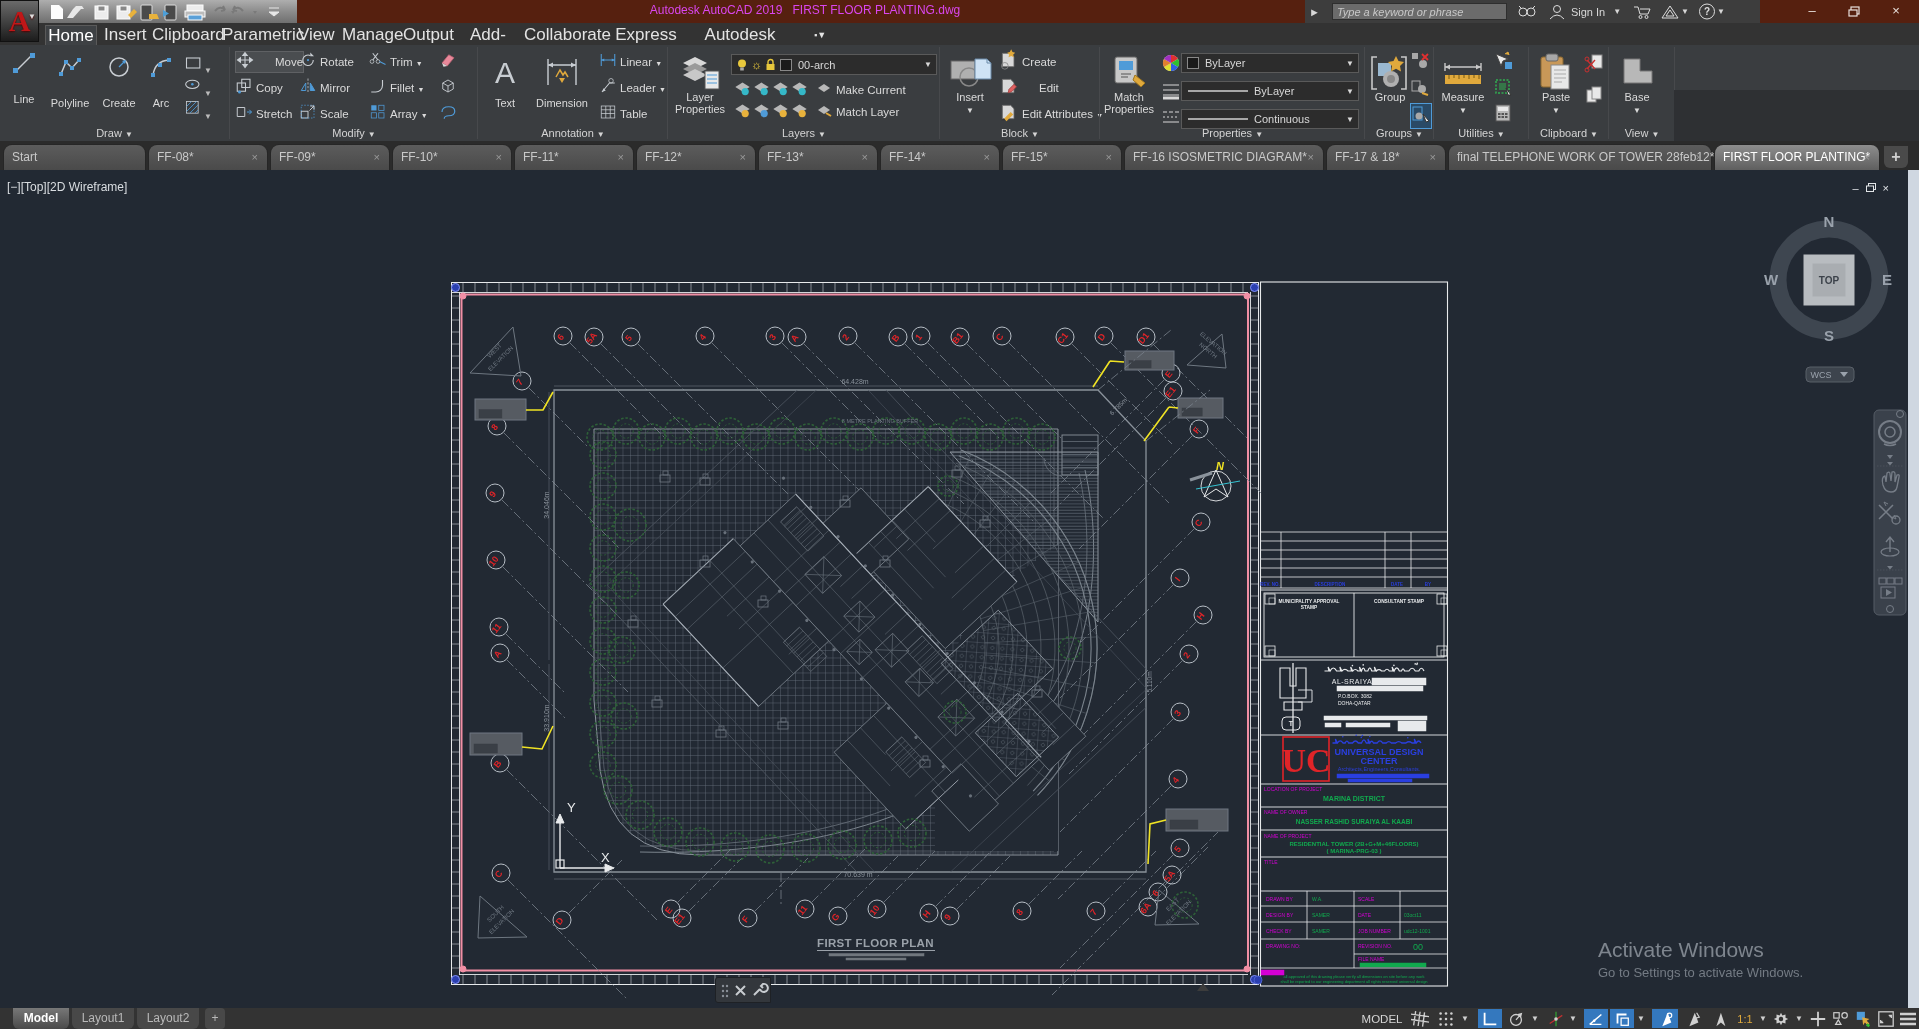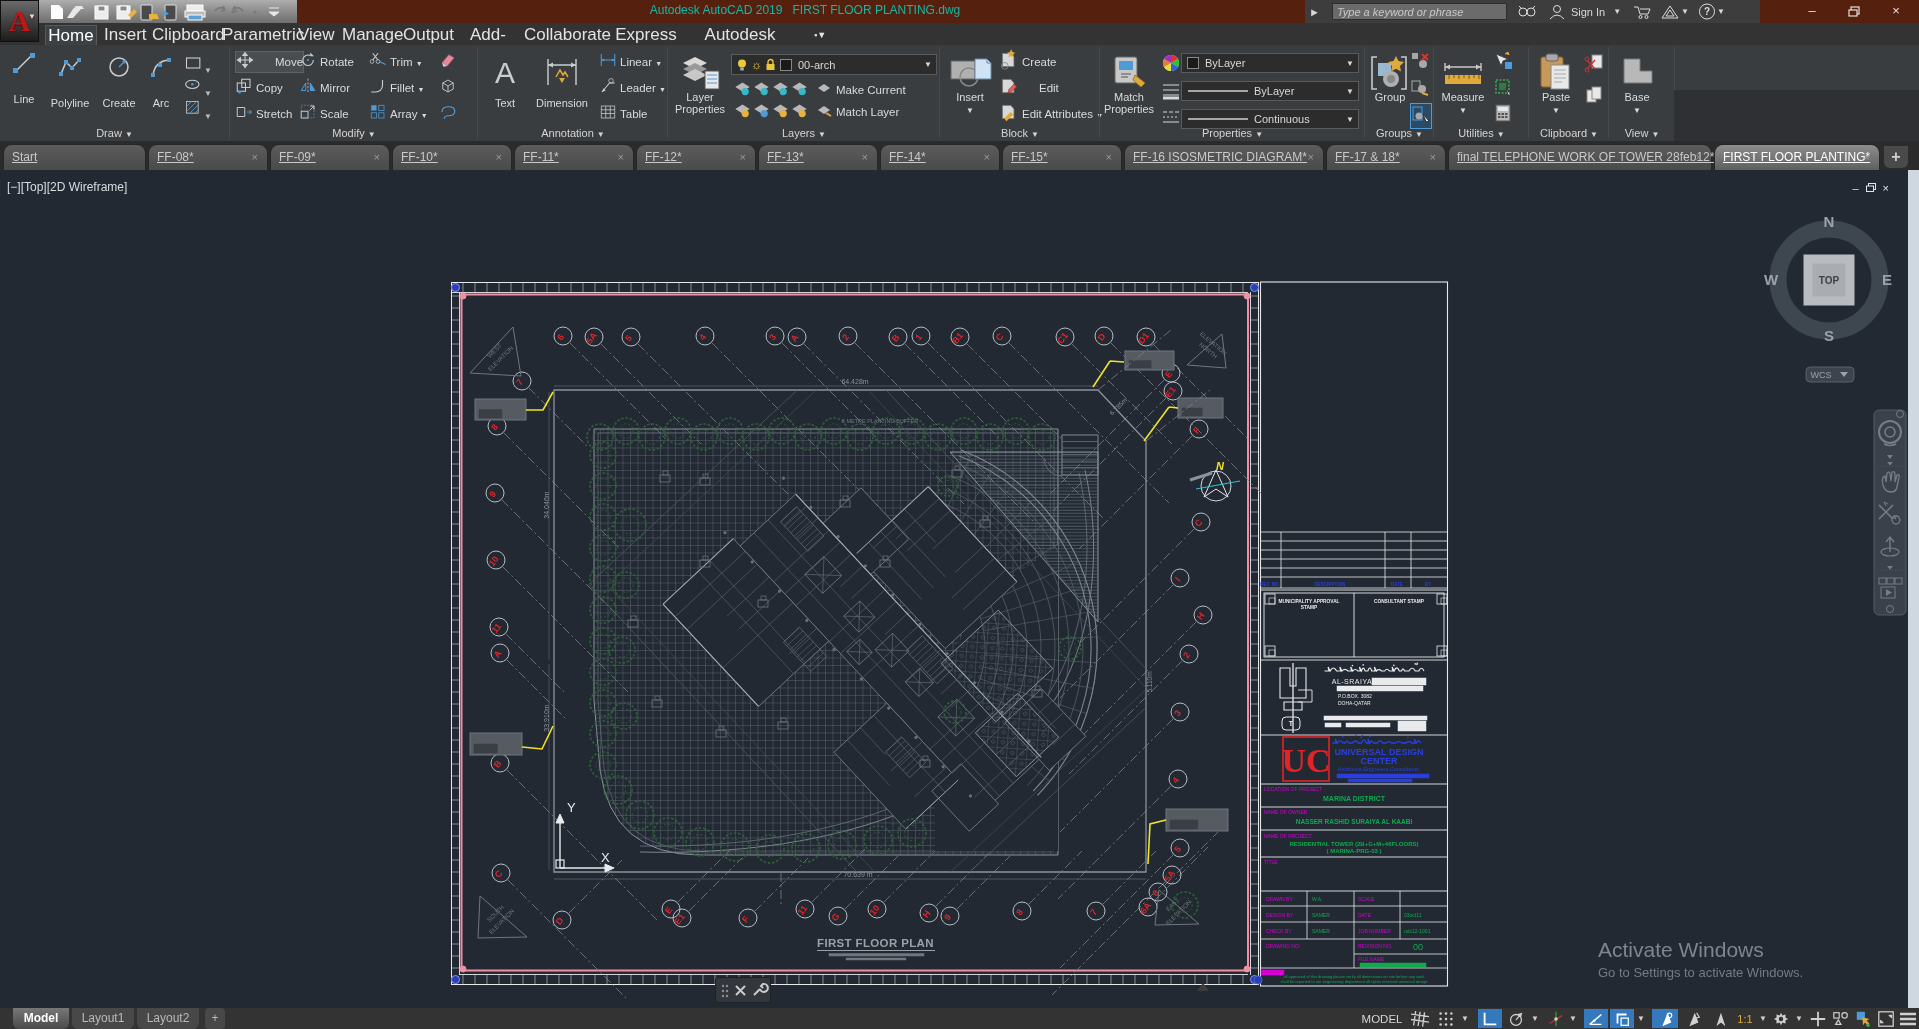--- a/index.html
+++ b/index.html
@@ -1,33 +1,33 @@
 <!DOCTYPE html>
 <html><head><meta charset="utf-8"><style>
 * { margin:0; padding:0; box-sizing:border-box; }
 body { width:1919px; height:1029px; overflow:hidden; font-family:"Liberation Sans", sans-serif; background:#333; }
 #titlebar { position:absolute; left:0; top:0; width:1919px; height:23px; background:#56200f; }
 #alogo { position:absolute; left:0; top:0; width:39px; height:42px; background:linear-gradient(#6a6a6a,#1c1c1c); border:1px solid #111; z-index:10; text-align:center; }
 #alogo span { font-size:30px; font-weight:bold; color:#c01718; text-shadow:0 1px 2px #500; font-family:"Liberation Serif",serif; line-height:40px; }
 #qat { position:absolute; left:39px; top:0; width:258px; height:23px; background:linear-gradient(#aeaeae,#8c8c8c 50%,#6f6f6f); display:flex; align-items:center; padding-left:8px; gap:5px; }
-#title-text { position:absolute; top:3px; left:305px; width:1000px; text-align:center; color:#14b8a6; font-size:12px; }
+#title-text { position:absolute; top:3px; left:305px; width:1000px; text-align:center; color:#d946ef; font-size:12px; }
 #searchzone { position:absolute; left:1305px; top:0; height:23px; width:455px; background:#3d3d3d; display:flex; align-items:center; font-size:11px; color:#d8d8d8; }
 #searchbox { width:175px; height:17px; background:#6b6b6b; border:1px solid #2e2e2e; color:#c8c8c8; font-style:italic; font-size:11px; padding:1px 4px; margin-left:12px; font-family:"Liberation Sans", sans-serif; }
 .winbtn { position:absolute; top:0; height:23px; width:34px; color:#e8e0dc; text-align:center; line-height:22px; font-size:13px; }
 #ribbontabs { position:absolute; left:0; top:23px; width:1919px; height:22px; background:#333333; }
 #ribbontabs .tab { position:absolute; top:2px; height:20px; line-height:20px; color:#e3e3e3; font-size:17px; text-align:center; }
 #ribbontabs .active { background:#3e4144; border:1px solid #5a5a5a; border-bottom:none; color:#fff; }
 #ribbon { position:absolute; left:0; top:45px; width:1919px; height:96px; background:#3a3d40; }
 #ribbon .panel { position:absolute; top:0; height:96px; }
 #ribbon .plabel { position:absolute; bottom:2px; left:0; right:0; text-align:center; color:#d4d4d4; font-size:11px; }
 #ribbon .sep { position:absolute; top:2px; width:1px; height:92px; background:#2c2e30; border-right:1px solid #47494c; }
 .btxt { color:#dadada; font-size:11px; text-align:center; }
 #ribbon-right { position:absolute; left:1674px; top:45px; width:245px; height:96px; background:#2e3033; }
 #filetabs { position:absolute; left:0; top:141px; width:1919px; height:29px; background:#2b2b2b; }
-.ftab { position:absolute; top:3px; height:26px; background:linear-gradient(#5c5c5c,#4a4a4a); border:1px solid #262626; border-bottom:none; border-radius:9px 9px 0 0; color:#c9c9c9; font-size:12px; line-height:24px; padding:0 8px; white-space:nowrap;text-decoration:underline; }
+.ftab { position:absolute; top:3px; height:26px; background:linear-gradient(#5c5c5c,#4a4a4a); border:1px solid #262626; border-bottom:none; border-radius:9px 9px 0 0; color:#c9c9c9; font-size:12px; line-height:24px; padding:0 8px; white-space:nowrap; }
 .ftab .x { color:#9a9a9a; position:absolute; right:9px; top:0; font-size:11px; }
 .ftab.active { background:linear-gradient(#8d8d8d,#5f5f5f); color:#fff; }
 #canvas { position:absolute; left:0; top:170px; width:1919px; height:838px; background:#222933; }
 #vplabel { position:absolute; left:7px; top:10px; color:#d9dde1; font-size:12px; }
 #vpbtns { position:absolute; right:30px; top:12px; color:#e2e5e8; font-size:11px; letter-spacing:6px; }
 #activate { position:absolute; left:1598px; top:768px; color:#7e858e; font-size:21px; }
 #activate2 { position:absolute; left:1598px; top:795px; color:#747b84; font-size:13px; }
 #cmdbar { position:absolute; left:715px; top:807px; width:500px; height:26px; }
 #cmdgrip { position:absolute; left:0; top:0; width:56px; height:26px; background:#33373c; border:1px solid #1e2125; border-radius:3px 0 0 3px; color:#c8ccd0; }
 #cmdfield { position:absolute; left:56px; top:1px; width:444px; height:24px; background:linear-gradient(#dcdcdc,#c3c3c3); border:1px solid #9a9a9a; color:#5a5a5a; font-style:italic; font-family:"Liberation Mono",monospace; font-size:13px; line-height:23px; }

